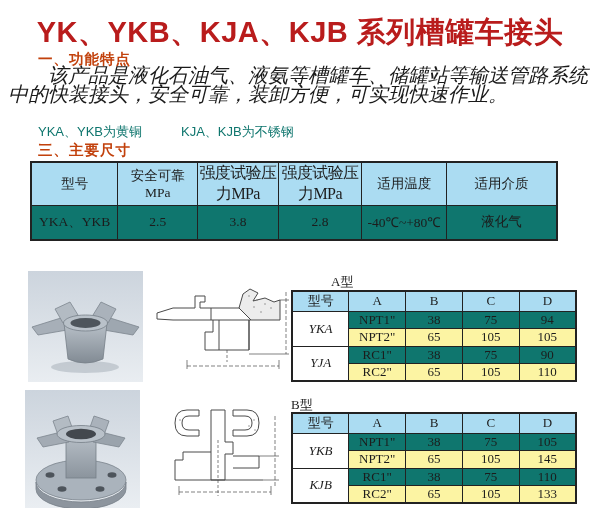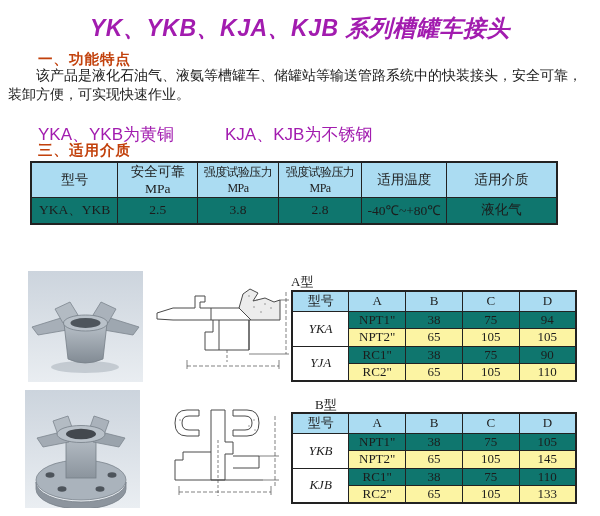--- a/index.html
+++ b/index.html
@@ -8,62 +8,61 @@
     background:#ffffff;
     font-family:"Liberation Sans", sans-serif;
     color:#1c1c1c;
     position:relative;
     overflow:hidden;
   }
   .page { position:absolute; inset:0; background:#fff; }
 
   .title {
     position:absolute; top:13px; left:0; width:100%;
-    text-align:center; font-size:23px; font-weight:bold; color:#a21caf;
+    text-align:center; font-size:29px; font-weight:bold; color:#b91c1c;
     letter-spacing:0.5px;
-    font-style:italic;
   }
   .sec-h {
     position:absolute; left:38px;
     font-size:14.5px; font-weight:bold; color:#c2410c;
     letter-spacing:1px; white-space:nowrap;
   }
   .sec-h.s1 { top:50px; }
   .sec-h.s2 { top:106px; }
   .sec-h.s3 { top:141px; }
   .sec-h.s4 { top:248px; left:37px; }
 
   .body-par {
     position:absolute; left:8px; top:66px; width:586px;
-    font-size:14px; line-height:19px; text-indent:2em; color:#1a1a1a;
+    font-size:20px; line-height:19px; text-indent:2em; color:#1a1a1a;font-style:italic;
   }
   .materials {
     position:absolute; left:38px; top:123px;
-    font-size:17px; white-space:pre; color:#a21caf;
+    font-size:13px; white-space:pre; color:#0f766e;
   }
 
   table { border-collapse:collapse; table-layout:fixed; background:#0f766e; }
   th, td { border:1.4px solid #222; text-align:center; vertical-align:middle; padding:0; font-weight:normal; }
 
   .perf {
     position:absolute; left:30px; top:161px; width:528px;
     font-family:"Liberation Serif", serif; font-size:13.5px;
     border:2px solid #222;
   }
   .perf th { height:26px; background:#abdcf2; }
-  .perf td { height:26px; }
-  .perf .h-sm { font-size:12px; letter-spacing:-0.6px;margin-top:26px; }
+  .perf td { height:34px; }
+  .perf .h-sm { font-size:16px; letter-spacing:-0.6px;margin-top:26px; }
   .row-yellow td { background:#fcf4a3; }
 
   .dim-label {
     position:absolute; left:291px;
     font-family:"Liberation Serif", serif; font-size:13px; color:#222;
   }
-  .dim-label.a { top:273px; }
-  .dim-label.b { top:396px;margin-left:24px; }
+  .dim-label.a { top:273px;margin-left:40px; }
+  .dim-label.b { top:396px; }
 
   .dim {
     position:absolute; left:291px; width:286px;
     font-family:"Liberation Serif", serif; font-size:13px;
     border:2px solid #222;
   }
   .dim.a { top:290px; }
   .dim.b { top:412px; }
   .dim th { height:20px; background:#abdcf2; }
   .dim td { height:17.5px; }
@@ -84,21 +83,21 @@
 
 <div class="page">
 
   <h1 class="title">YK、YKB、KJA、KJB 系列槽罐车接头</h1>
 
   <div class="sec-h s1">一、功能特点</div>
   <p class="body-par">该产品是液化石油气、液氨等槽罐车、储罐站等输送管路系统中的快装接头，安全可靠，装卸方便，可实现快速作业。</p>
 
   <div class="materials">YKA、YKB为黄铜　　　KJA、KJB为不锈钢</div>
 
-  <div class="sec-h s3">三、适用介质</div>
+  <div class="sec-h s3">三、主要尺寸</div>
 
   <table class="perf">
     <colgroup>
       <col style="width:16.5%">
         <col style="width:15.2%">
         <col style="width:15.3%">
       <col style="width:15.9%">
         <col style="width:16.1%">
         <col style="width:21%">
     </colgroup>

